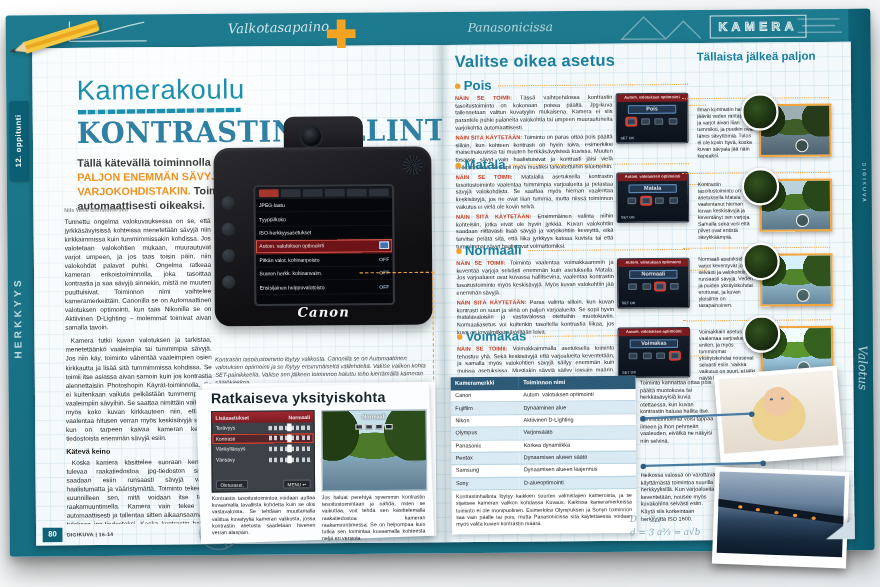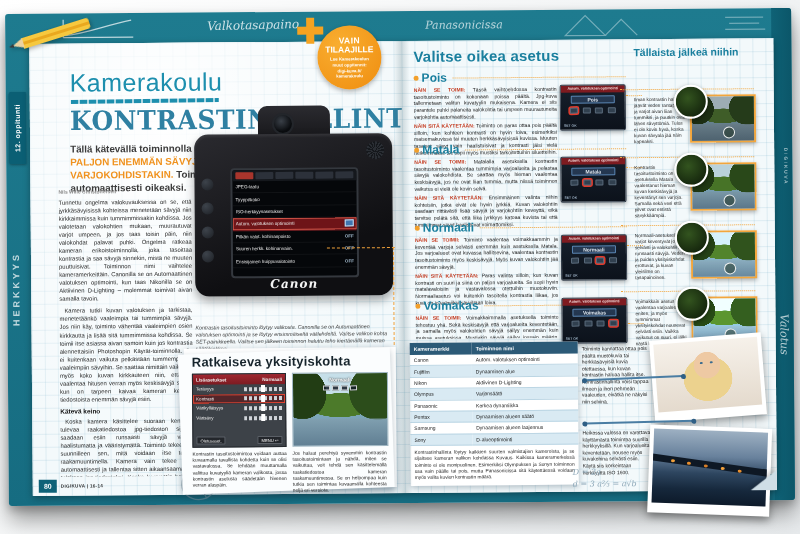--- a/index.html
+++ b/index.html
@@ -190,45 +190,36 @@
         <span class="lead"></span>
       </div>
     <svg class="abs sketch" style="left:52px;top:2px" width="82" height="26">
       <path d="M6 22 L6 4 M6 22 L76 22 M8 20 C 30 18, 48 10, 74 5"></path>
     </svg>
     <div class="abs chalk cw-tl">Valkotasapaino</div>
     <div class="abs chalk cw-tr">Panasonicissa</div>
     <svg class="abs sketch" style="left:556px;top:2px;opacity:.55" width="80" height="26">
       <path d="M4 24 L24 4 L44 24 Z M44 24 L60 8 L76 24"></path>
     </svg>
+    <div class="abs kamera-tab">KAMERA</div>
     <svg class="abs sketch" style="right:24px;top:4px;opacity:.5" width="44" height="22">
       <path d="M2 5 H40 M6 11 H36 M2 17 H42"></path>
     </svg>
     <div class="abs lesson">
         <span>12. oppitunti</span>
       </div>
     <div class="abs chalk cw-left">HERKKYYS</div>
     <div class="band-right"></div>
     <div class="abs chalk cw-right">Valotus</div>
     <div class="abs chalk spine-txt">DIGIKUVA</div>
 
     <div class="pages">
 
       <div class="page left">
         <div class="abs badge-plus"></div>
-        <div class="abs badge">
-          <div class="b1">VAIN</div>
-          <div class="b2">TILAAJILLE</div>
-          <div class="bs">
-            <span>Lue Kamerakoulun</span><br>
-            <span>muut oppitunnit:</span><br>
-            <span>digi-kuva.fi/</span><br>
-            <span>kamerakoulu</span>
-          </div>
-        </div>
 
         <div class="abs kicker">Kamerakoulu</div>
         <div class="abs kicker-line"></div>
         <h1 class="abs main-title">KONTRASTINHALLINTA</h1>
 
         <p class="abs intro"><span>Tällä kätevällä toiminnolla saadaan erittäin jyrkästä kohteesta esiin </span><span class="hl">PALJON ENEMMÄN SÄVYJÄ NIIN VALO- KUIN VARJOKOHDISTAKIN.</span><span> Toiminto tutkii kuvan ja optimoi valotuksen automaattisesti oikeaksi.</span></p>
 
         <div class="abs byline">Nils Wille Christoffersen</div>
 
         <div class="abs bodycol">
@@ -438,21 +429,21 @@
             <div class="lcd-icons">
                 <i></i>
                 <i></i>
                 <i></i>
                 <i class="act"></i>
               </div>
             <div class="lcd-foot">SET OK</div>
           </div>
         </div>
 
-        <h3 class="abs results-title">Tällaista jälkeä niihin</h3>
+        <h3 class="abs results-title">Tällaista jälkeä paljon</h3>
 
         <div class="ritem b1" style="top:56px">
           <p class="rcap">Ilman kontrastin hallintaa jäävät veden rantapuusto ja varjot aivan liian tummiksi, ja puutkin ovat lähes sävyttömiä. Tulos ei ole kovin hyvä, koska kuvan sävyala jää näin kapeaksi.</p>
           <div class="rphoto">
               <div class="scene scene-fill"></div>
               <span class="ring"></span>
               <span class="ring-sm"></span>
             </div>
         </div>
         <div class="ritem b2" style="top:124px">

